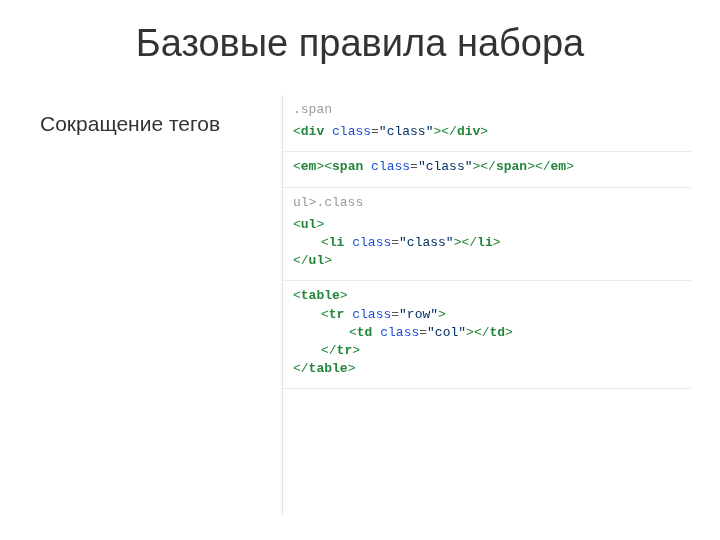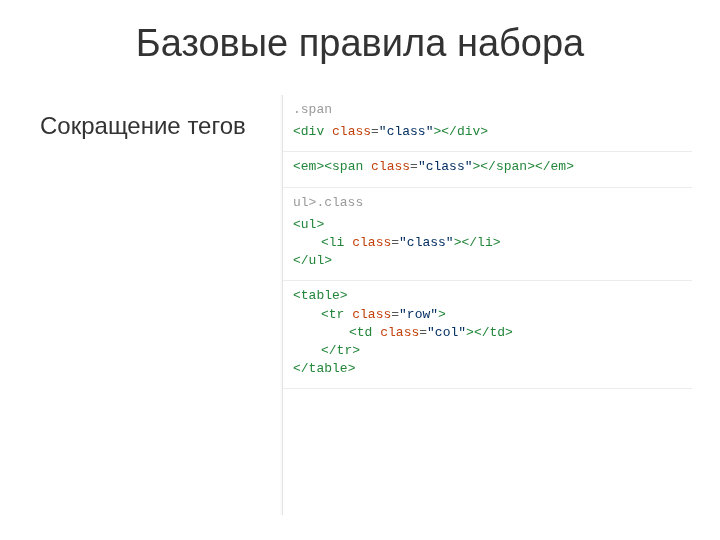--- a/index.html
+++ b/index.html
@@ -24,21 +24,21 @@
     right: 0;
     text-align: center;
     font-size: 38px;
     font-weight: 400;
     color: #333;
   }
   .subtitle {
     position: absolute;
     top: 112px;
     left: 40px;
-    font-size: 24px;
+    font-size: 21px;
     font-weight: 400;
     color: #333;
   }
   .codebox {
     position: absolute;
     top: 95px;
     left: 282px;
     width: 410px;
     height: 420px;
     background: #fff;
@@ -53,23 +53,23 @@
     border-bottom: 1px solid #ececec;
     padding: 6px 10px 10px 10px;
   }
   .abbr {
     color: #9a9a9a;
     margin-bottom: 4px;
   }
   .expansion {
     white-space: pre;
   }
-  .tag { color: #22863a; }
+  .tag { color: #22863a; font-weight: bold; }
   .bracket { color: #22863a; }
-  .attr-name { color: #c2410c; }
+  .attr-name { color: #1d4ed8; }
   .attr-eq { color: #555; }
   .attr-val { color: #032f62; }
   .indent1 { padding-left: 28px; display: block; }
   .indent2 { padding-left: 56px; display: block; }
   .line { display: block; }
 </style>
 </head>
 <body>
 
 <div class="slide">

